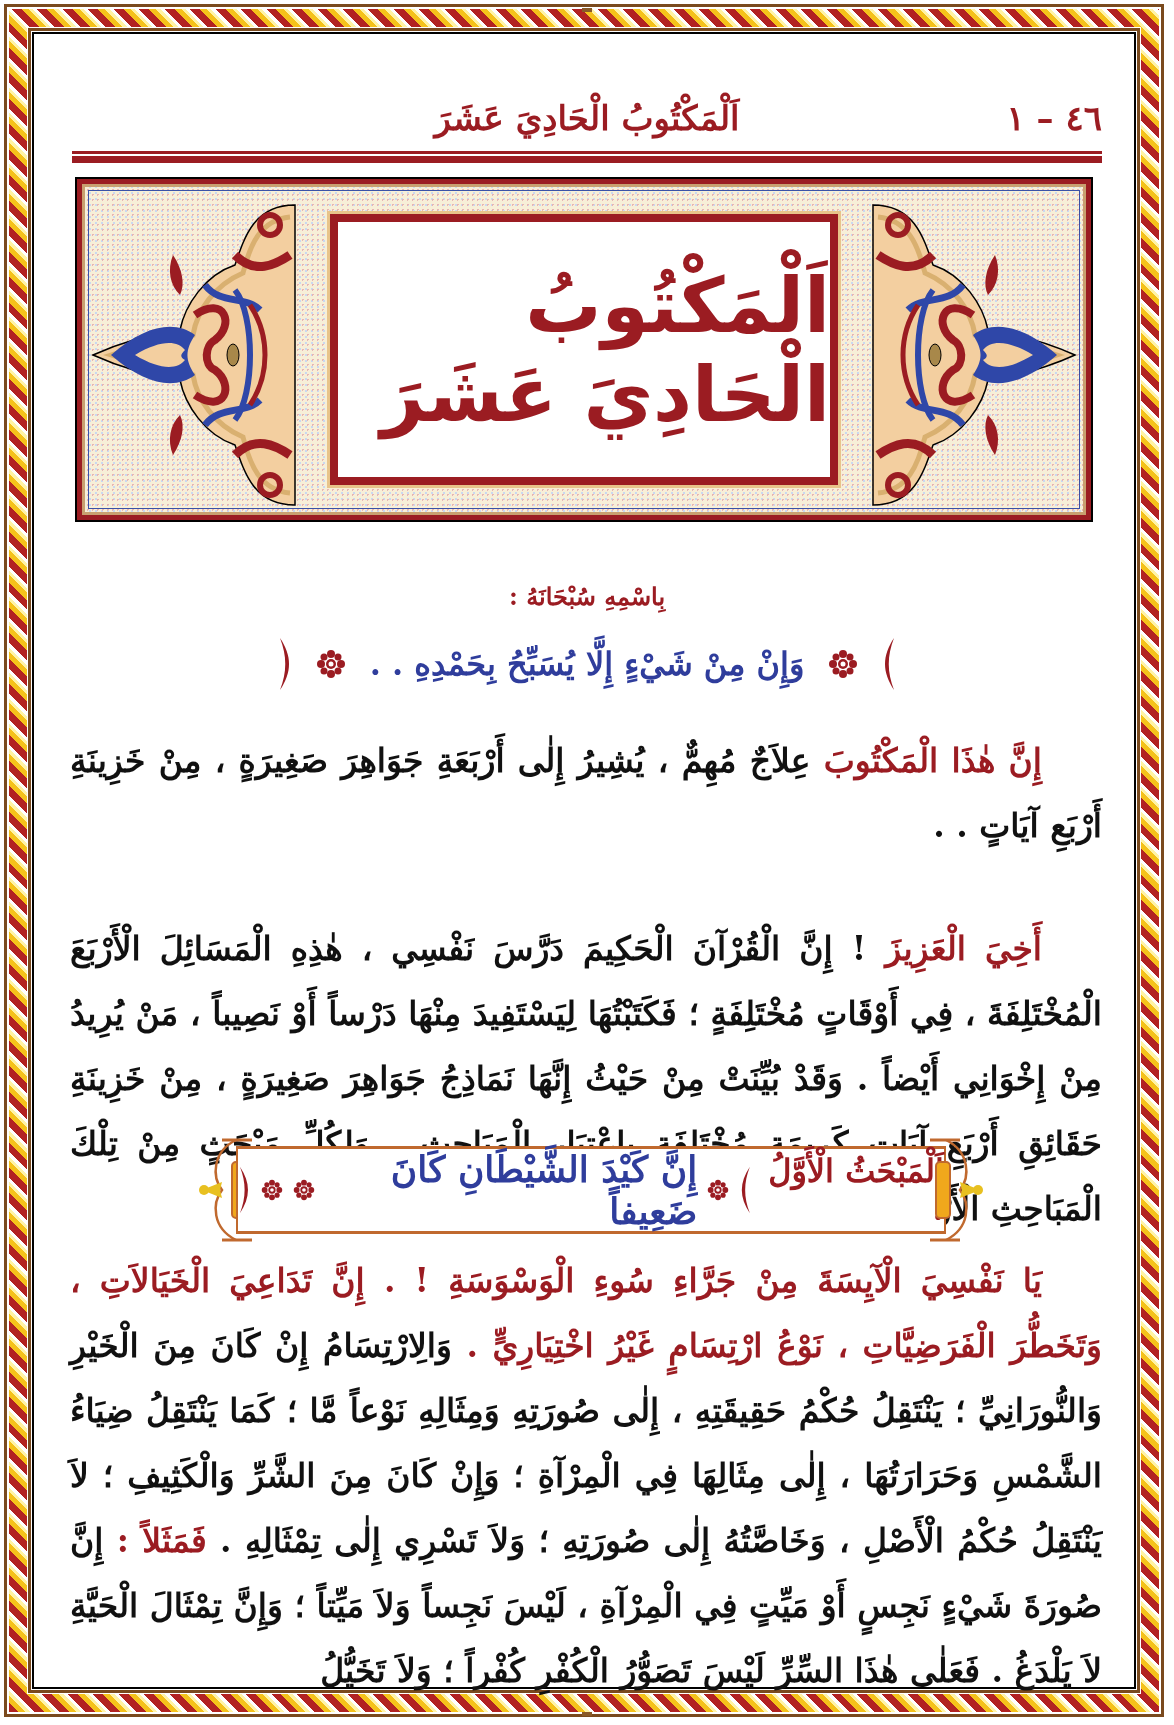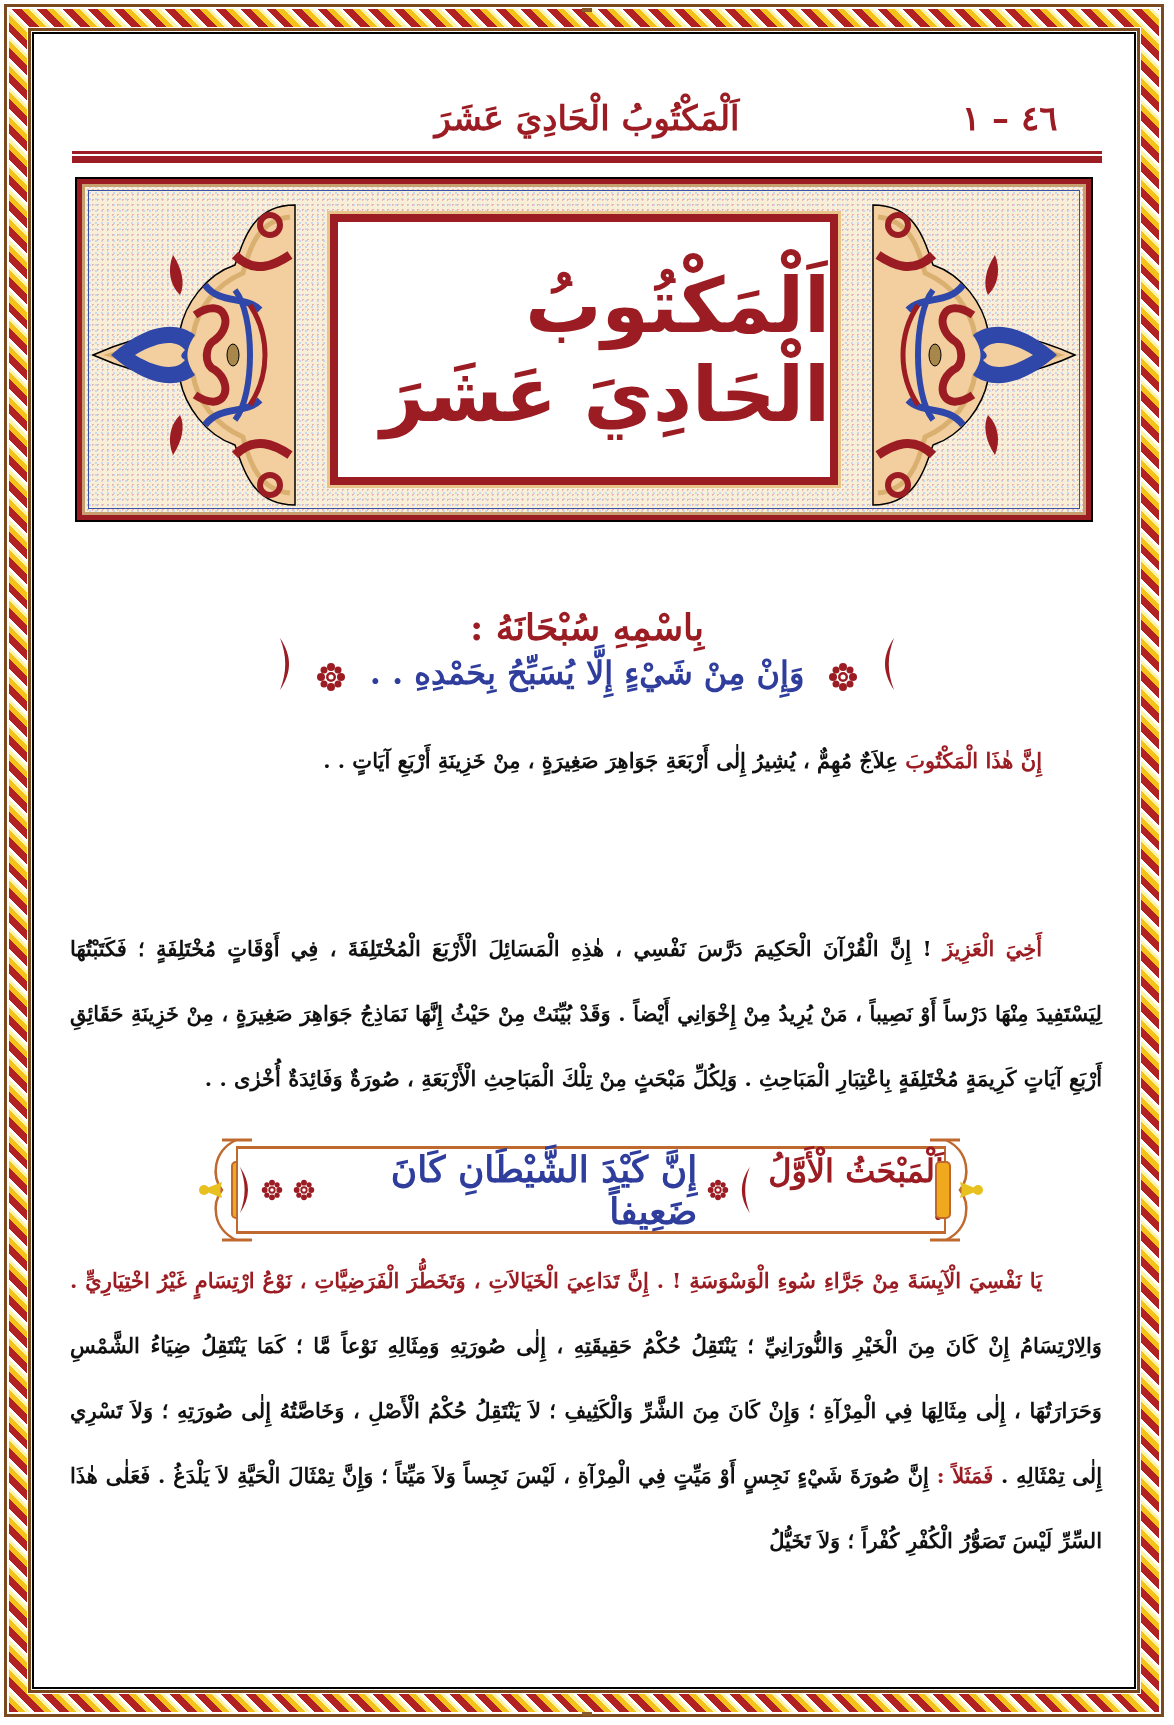--- a/index.html
+++ b/index.html
@@ -22,21 +22,21 @@
     position: absolute; left: 28px; top: 28px; width: 1112px; height: 1665px; box-sizing: border-box;
     border: 3px solid #7a4a1e; outline: 2px solid #000; outline-offset: -6px; background: #fff;
   }
   .frame-tick { position: absolute; width: 10px; height: 4px; background: #8a5a28; left: 582px; }
 
   
   .running-header {
     position: absolute; left: 72px; top: 88px; width: 1030px; height: 60px;
     direction: rtl; display: flex; align-items: center;
   }
-  .rh-page { font-size: 34px; color: #9b1c22; font-weight: bold; width: 140px; text-align: left; }
+  .rh-page { font-size: 34px; color: #9b1c22; font-weight: bold; width: 140px; text-align: right; }
   .rh-title { font-size: 34px; color: #9b1c22; font-weight: bold; flex: 1; text-align: center; padding-left: 140px; }
   .rule-thin { position: absolute; left: 72px; top: 151px; width: 1030px; height: 3px; background: #9b1c22; }
   .rule-thick { position: absolute; left: 72px; top: 156px; width: 1030px; height: 7px; background: #9b1c22; }
 
   
   .banner {
     position: absolute; left: 75px; top: 177px; width: 1018px; height: 345px; box-sizing: border-box;
     border: 2px solid #000; background: #9b1c22; padding: 5px;
   }
   .banner-gold { width: 100%; height: 100%; box-sizing: border-box; border: 3px solid #c8a070; background:
@@ -49,30 +49,30 @@
     background: #fff; border: 8px solid #9b1c22; outline: 3px solid #e8c48a; box-sizing: border-box;
     display: flex; align-items: center; justify-content: center;
   }
   .banner-title { direction: rtl; font-size: 76px; color: #9b1c22; font-family: "DejaVu Sans", sans-serif; font-weight: bold; letter-spacing: 1px; }
   .ornament { position: absolute; top: 8px; width: 220px; height: 320px; }
   .ornament.left { left: 0; }
   .ornament.right { right: 0; transform: scaleX(-1); }
 
   
   .basmala { position: absolute; left: 72px; width: 1030px; top: 582px; text-align: center; direction: rtl;
-    font-size: 36px; color: #9b1c22; font-weight: bold; margin-top: 24px; }
+    font-size: 24px; color: #9b1c22; font-weight: bold; }
   .verse-line { position: absolute; left: 72px; width: 1030px; top: 636px; display: flex; justify-content: center;
-    align-items: flex-end; direction: rtl; gap: 24px; }
+    align-items: center; direction: rtl; gap: 24px; }
   .verse-text { font-size: 32px; color: #2f3d9c; font-weight: bold; }
   .rosette { width: 30px; height: 30px; display: inline-block; }
   .crescent { width: 14px; height: 56px; display: inline-block; }
 
   
   .para { position: absolute; left: 70px; width: 1032px; direction: rtl; text-align: justify; text-align-last: right;
-    font-size: 21px; line-height: 65px; color: #111; font-weight: bold; }
+    font-size: 33px; line-height: 65px; color: #111; font-weight: bold; }
   .para .hl { color: #9b1c22; }
   .para.p1 { top: 728px; text-indent: 60px; }
   .para.p2 { top: 916px; text-indent: 60px; }
   .para.p3 { top: 1248px; text-indent: 60px; }
 
   
   .section-frame { position: absolute; left: 236px; top: 1146px; width: 710px; height: 88px; }
   .section-box { position: absolute; left: 0; right: 0; top: 0; bottom: 0; border: 3px solid #c0692e; border-left-width: 2px; border-right-width: 2px; background: #fff; box-sizing: border-box;
     display: flex; align-items: center; justify-content: center; direction: rtl; gap: 10px; }
   .sec-label { font-size: 32px; color: #9b1c22; font-weight: bold; }

